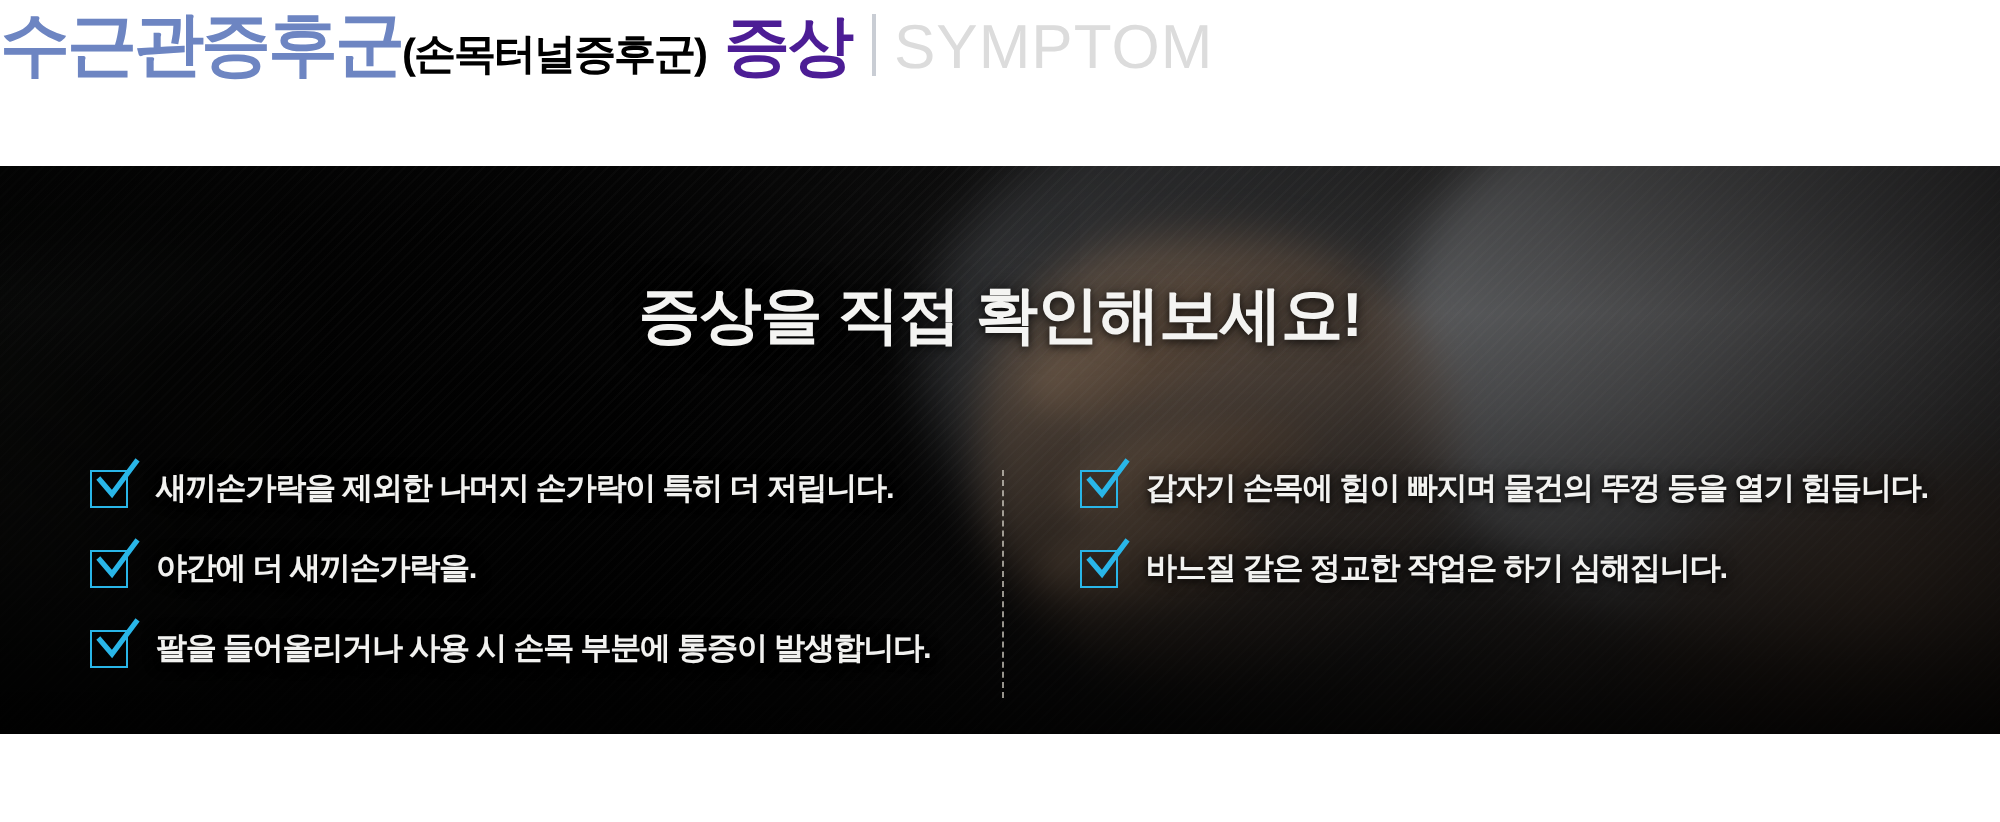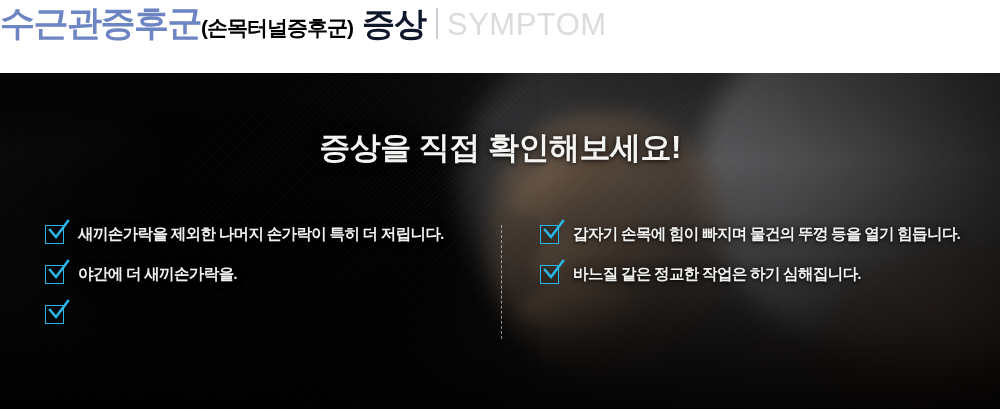--- a/index.html
+++ b/index.html
@@ -52,21 +52,21 @@
     letter-spacing: -1px;
     vertical-align: baseline;
   }
   .t-gap {
     display: inline-block;
     width: 9px;
   }
   .t-sub {
     font-size: 33px;
     font-weight: bold;
-    color: #0f172a;
+    color: #4c1d95;
     letter-spacing: -1px;
     vertical-align: baseline;
   }
   .t-bar {
     display: inline-block;
     width: 2px;
     height: 31px;
     background: #c9cdd4;
     margin: 0 9px 0 10px;
     vertical-align: -4px;
@@ -77,23 +77,23 @@
     color: #dcdcdc;
     letter-spacing: 0.5px;
     vertical-align: baseline;
     margin-top: 37px;
   }
 
   
   .banner {
     position: absolute;
     left: 0;
-    top: 73px;
-    width: 1000px;
-    height: 336px;
+    top: 83px;
+    width: 1000px;
+    height: 284px;
     overflow: hidden;
     background: #0a0a0a;
   }
 
   
   .photo {
     position: absolute;
     inset: 0;
   }
   .ph-base {
@@ -262,21 +262,20 @@
     overflow: visible;
   }
 
   .check-text {
     font-size: 15.5px;
     font-weight: bold;
     color: #f2f2f0;
     letter-spacing: -0.6px;
     white-space: nowrap;
     text-shadow: 0 1px 3px rgba(0,0,0,0.85), 0 0 8px rgba(0,0,0,0.6);
-    font-family: Liberation Serif, serif;
   }
 </style>
 </head>
 <body>
 
 <div class="page">
 
   <div class="header">
     <div class="title-line">
       <span class="t-main">수근관증후군</span><span class="t-paren">(손목터널증후군)</span><span class="t-gap"></span><span class="t-sub">증상</span><span class="t-bar"></span><span class="t-eng">SYMPTOM</span>
@@ -323,20 +322,21 @@
           </span>
           <span class="check-text">야간에 더 새끼손가락을.</span>
         </div>
 
         <div class="check-row">
           <span class="checkbox">
             <svg viewBox="0 0 24 24" aria-hidden="true">
               <polyline points="3,9 9,16 21,0" fill="none" stroke="#29b6e8" stroke-width="2.6" stroke-linecap="square"></polyline>
             </svg>
           </span>
+          <span class="check-text">팔을 들어올리거나 사용 시 손목 부분에 통증이 발생합니다.</span>
         </div>
 
       </div>
 
       <div class="col col-right">
 
 
         <div class="check-row">
           <span class="checkbox">
             <svg viewBox="0 0 24 24" aria-hidden="true">

